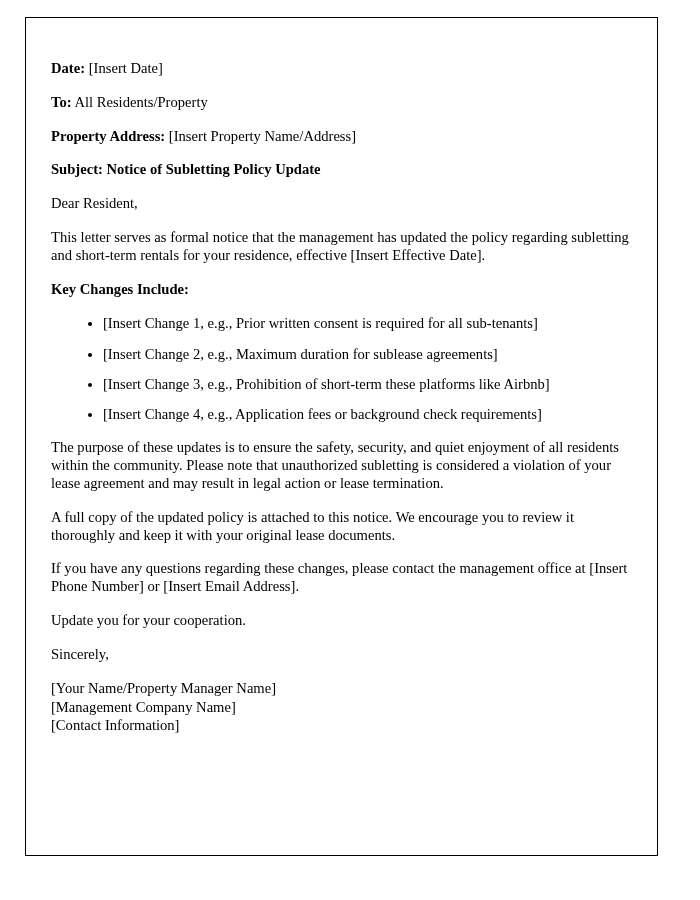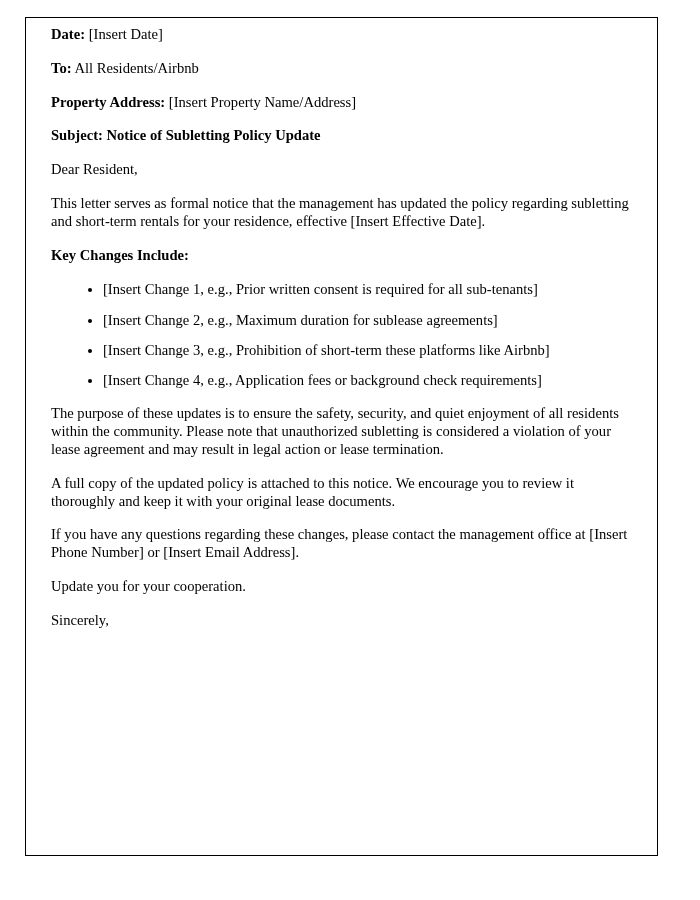--- a/index.html
+++ b/index.html
@@ -17,21 +17,21 @@
     color: #000000;
   }
   .letter-frame {
     position: absolute;
     left: 25px;
     top: 17px;
     width: 633px;
     height: 839px;
     border: 1px solid #000000;
     background: #ffffff;
-    padding: 8px 25px 20px 25px;
+    padding: 42px 25px 20px 25px;
     overflow: hidden;
   }
   .line, p.para {
     margin: 0 0 16px 0;
     font-size: 14.6px;
     line-height: 1.22;
   }
   .bold { font-weight: bold; }
   ul.changes {
     margin: 0 0 16px 0;
@@ -53,21 +53,21 @@
   }
 </style>
 </head>
 <body>
 
 <div class="page">
   <div class="letter-frame">
 
     <p class="line"><span class="bold">Date:</span> <span>[Insert Date]</span></p>
 
-    <p class="line"><span class="bold">To:</span> <span>All Residents/Airbnb</span></p>
+    <p class="line"><span class="bold">To:</span> <span>All Residents/Property</span></p>
 
     <p class="line"><span class="bold">Property Address:</span> <span>[Insert Property Name/Address]</span></p>
 
     <p class="line bold">Subject: Notice of Subletting Policy Update</p>
 
     <p class="line">Dear Resident,</p>
 
     <p class="para">This letter serves as formal notice that the management has updated the policy regarding subletting and short-term rentals for your residence, effective [Insert Effective Date].</p>
 
     <p class="line bold">Key Changes Include:</p>
@@ -82,15 +82,20 @@
     <p class="para">The purpose of these updates is to ensure the safety, security, and quiet enjoyment of all residents within the community. Please note that unauthorized subletting is considered a violation of your lease agreement and may result in legal action or lease termination.</p>
 
     <p class="para">A full copy of the updated policy is attached to this notice. We encourage you to review it thoroughly and keep it with your original lease documents.</p>
 
     <p class="para">If you have any questions regarding these changes, please contact the management office at [Insert Phone Number] or [Insert Email Address].</p>
 
     <p class="line">Update you for your cooperation.</p>
 
     <p class="line">Sincerely,</p>
 
+    <div class="sig-block">
+      <div>[Your Name/Property Manager Name]</div>
+      <div>[Management Company Name]</div>
+      <div>[Contact Information]</div>
+    </div>
 
   </div>
 </div>
 
 </body></html>

